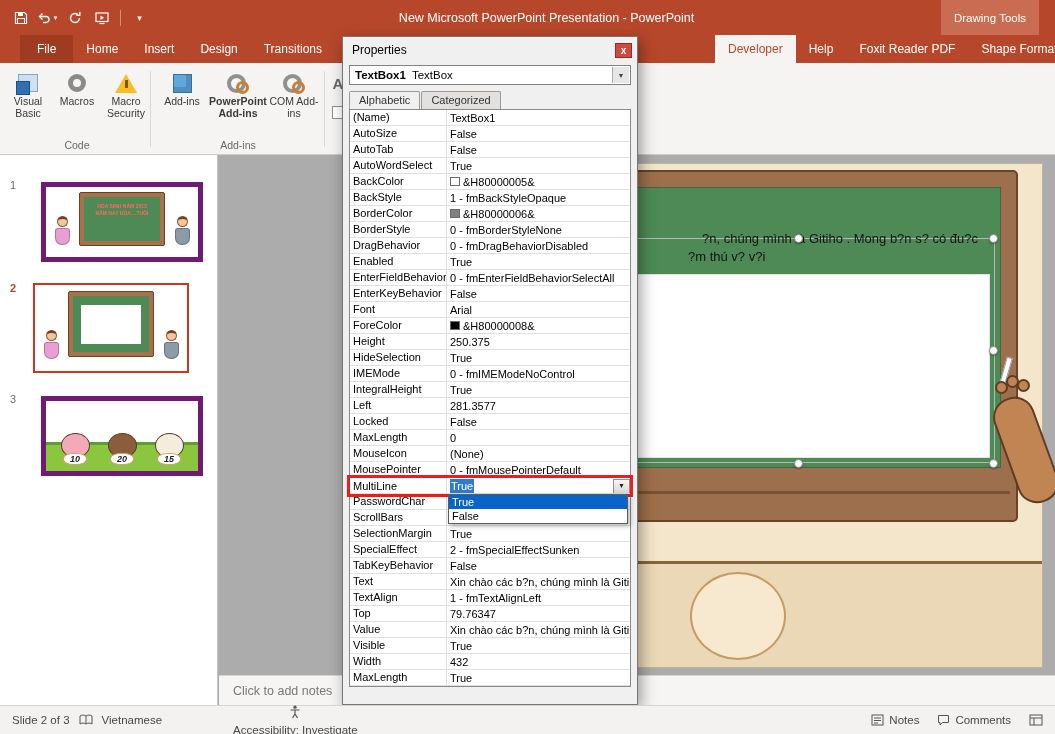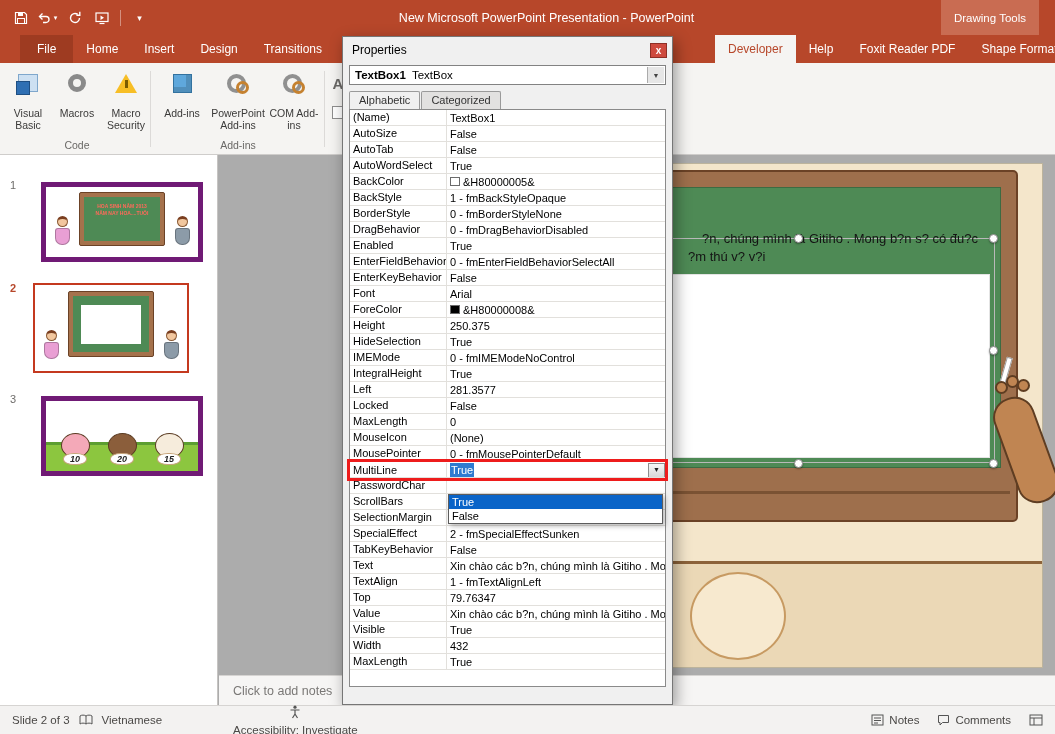--- a/index.html
+++ b/index.html
@@ -21,22 +21,22 @@
   .tab { display:flex; align-items:center; padding:0 13px; color:#fff; font-size:12px; white-space:nowrap; cursor:default; }
   .tab.file-tab { background:#9E3B21; padding:0 17px; }
   .tab.active { background:#F5F4F2; color:#B7472A; }
 
   
   .ribbon { position:absolute; top:63px; left:0; width:100%; height:92px; background:#F5F4F2; border-bottom:1px solid #CFCDCB; z-index:4; }
   .rgroup { position:absolute; top:0; height:91px; display:flex; flex-direction:column; }
   .g-code { left:4px; width:146px; }
   .g-addins { left:152px; width:172px; }
   .rbuttons { flex:1; display:flex; align-items:flex-start; justify-content:center; padding-top:5px; gap:1px; }
-  .rbtn { width:50px; display:flex; flex-direction:column; align-items:center; gap:12px; padding:2px 0; }
-  .rbtn.wide { width:60px; }
+  .rbtn { width:50px; display:flex; flex-direction:column; align-items:center; gap:0; padding:2px 0; }
+  .rbtn.wide { width:60px;font-weight:bold; }
   .ric { width:26px; height:26px; position:relative; }
   .rlabel { font-size:10.5px; line-height:11.5px; text-align:center; color:#3B3A39; }
   .rgroup-label { height:15px; text-align:center; font-size:10.5px; color:#6A6866; }
   .rgroup-sep { position:absolute; top:8px; height:76px; width:1px; background:#DCDAD8; }
   .sep1 { left:150px; } .sep2 { left:324px; }
   .ic-vb { width:20px; height:18px; margin:4px auto 0; background:#CDE0F2; border:1px solid #7FA7CC; position:relative; }
   .ic-vb::after { content:""; position:absolute; left:-3px; bottom:-4px; width:12px; height:12px; background:#2F6FB3; border:1px solid #1F4F83; }
   .ic-gear { width:18px; height:18px; border:5px solid #8A8A8A; border-radius:50%; margin:4px auto 0; }
   .ic-warn { position:relative; width:0; height:0; border-left:11px solid transparent; border-right:11px solid transparent; border-bottom:19px solid #F7BE26; margin:4px auto 0; }
   .ic-warn::after { content:""; position:absolute; left:-1.5px; top:6px; width:3px; height:8px; background:#7A5B00; }
@@ -89,21 +89,21 @@
   .character-art { position:absolute; left:471px; top:417px; width:96px; height:88px; background:#F7E9CF; border:2px solid #C79A62; border-radius:50%; }
 
   
   .notes-bar { position:absolute; left:219px; right:0; top:675px; height:30px; background:#F6F5F4; border-top:1px solid #D6D4D2; display:flex; align-items:center; padding-left:14px; font-size:12.5px; color:#7A7876; z-index:2; }
   .statusbar { position:absolute; left:0; bottom:0; width:100%; height:29px; background:#F3F2F1; border-top:1px solid #D6D4D2; display:flex; align-items:center; font-size:11.5px; color:#4A4846; padding:0 12px; gap:9px; z-index:25; }
   .sb-item { display:flex; align-items:center; gap:5px; white-space:nowrap; }
   .sb-acc { margin-left:62px;flex-direction:column; }
   .sb-right { margin-left:auto; display:flex; align-items:center; gap:18px; }
 
   
-  .dlg { position:absolute; left:342px; top:36px; width:331px; height:669px; background:#F0F0F0; border:1px solid #767676; box-shadow:3px 5px 14px rgba(0,0,0,.38); z-index:20; }
+  .dlg { position:absolute; left:342px; top:36px; width:296px; height:669px; background:#F0F0F0; border:1px solid #767676; box-shadow:3px 5px 14px rgba(0,0,0,.38); z-index:20; }
   .dlg-title { height:26px; display:flex; align-items:center; padding:0 5px 0 9px; font-size:12px; color:#000; }
   .dlg-close { margin-left:auto; width:17px; height:15px; background:#CE4A3E; color:#fff; font-size:10px; line-height:13px; text-align:center; border:1px solid #8E2F26; font-weight:bold; }
   .dlg-combo { margin:2px 6px 4px; height:20px; background:#fff; border:1px solid #828282; display:flex; align-items:center; font-size:11.5px; padding-left:5px; position:relative; }
   .combo-name { font-weight:bold; margin-right:6px; }
   .combo-arrow { position:absolute; right:1px; top:1px; bottom:1px; width:17px; background:#E6E6E6; border-left:1px solid #ABABAB; display:flex; align-items:center; justify-content:center; font-size:7px; color:#444; }
   .dlg-tabs { display:flex; padding-left:6px; height:20px; align-items:flex-end; }
   .dtab { font-size:11px; padding:2px 9px 3px; border:1px solid #9A9A9A; border-bottom:none; background:#E2E1E0; border-radius:2px 2px 0 0; margin-right:1px; color:#333; }
   .dtab.active { background:#F0F0F0; position:relative; top:1px; padding-bottom:4px; }
   .dlg-grid { position:relative; margin:0 6px; background:#fff; border:1px solid #8A8A8A; height:578px; }
   .prop-row { display:flex; height:16px; border-bottom:1px solid #E2E0DC; font-size:11px; line-height:14px; }
@@ -400,20 +400,28 @@
         </div>
           <div class="prop-row">
           <div class="prop-name">BackStyle</div>
           <div class="prop-value">
 
             <span class="pv-text">1 - fmBackStyleOpaque</span>
 
           </div>
         </div>
           <div class="prop-row">
+          <div class="prop-name">BorderColor</div>
+          <div class="prop-value">
+            <span class="swatch" style="background: rgb(128, 128, 128);"></span>
+            <span class="pv-text">&amp;H80000006&amp;</span>
+
+          </div>
+        </div>
+          <div class="prop-row">
           <div class="prop-name">BorderStyle</div>
           <div class="prop-value">
 
             <span class="pv-text">0 - fmBorderStyleNone</span>
 
           </div>
         </div>
           <div class="prop-row">
           <div class="prop-name">DragBehavior</div>
           <div class="prop-value">

